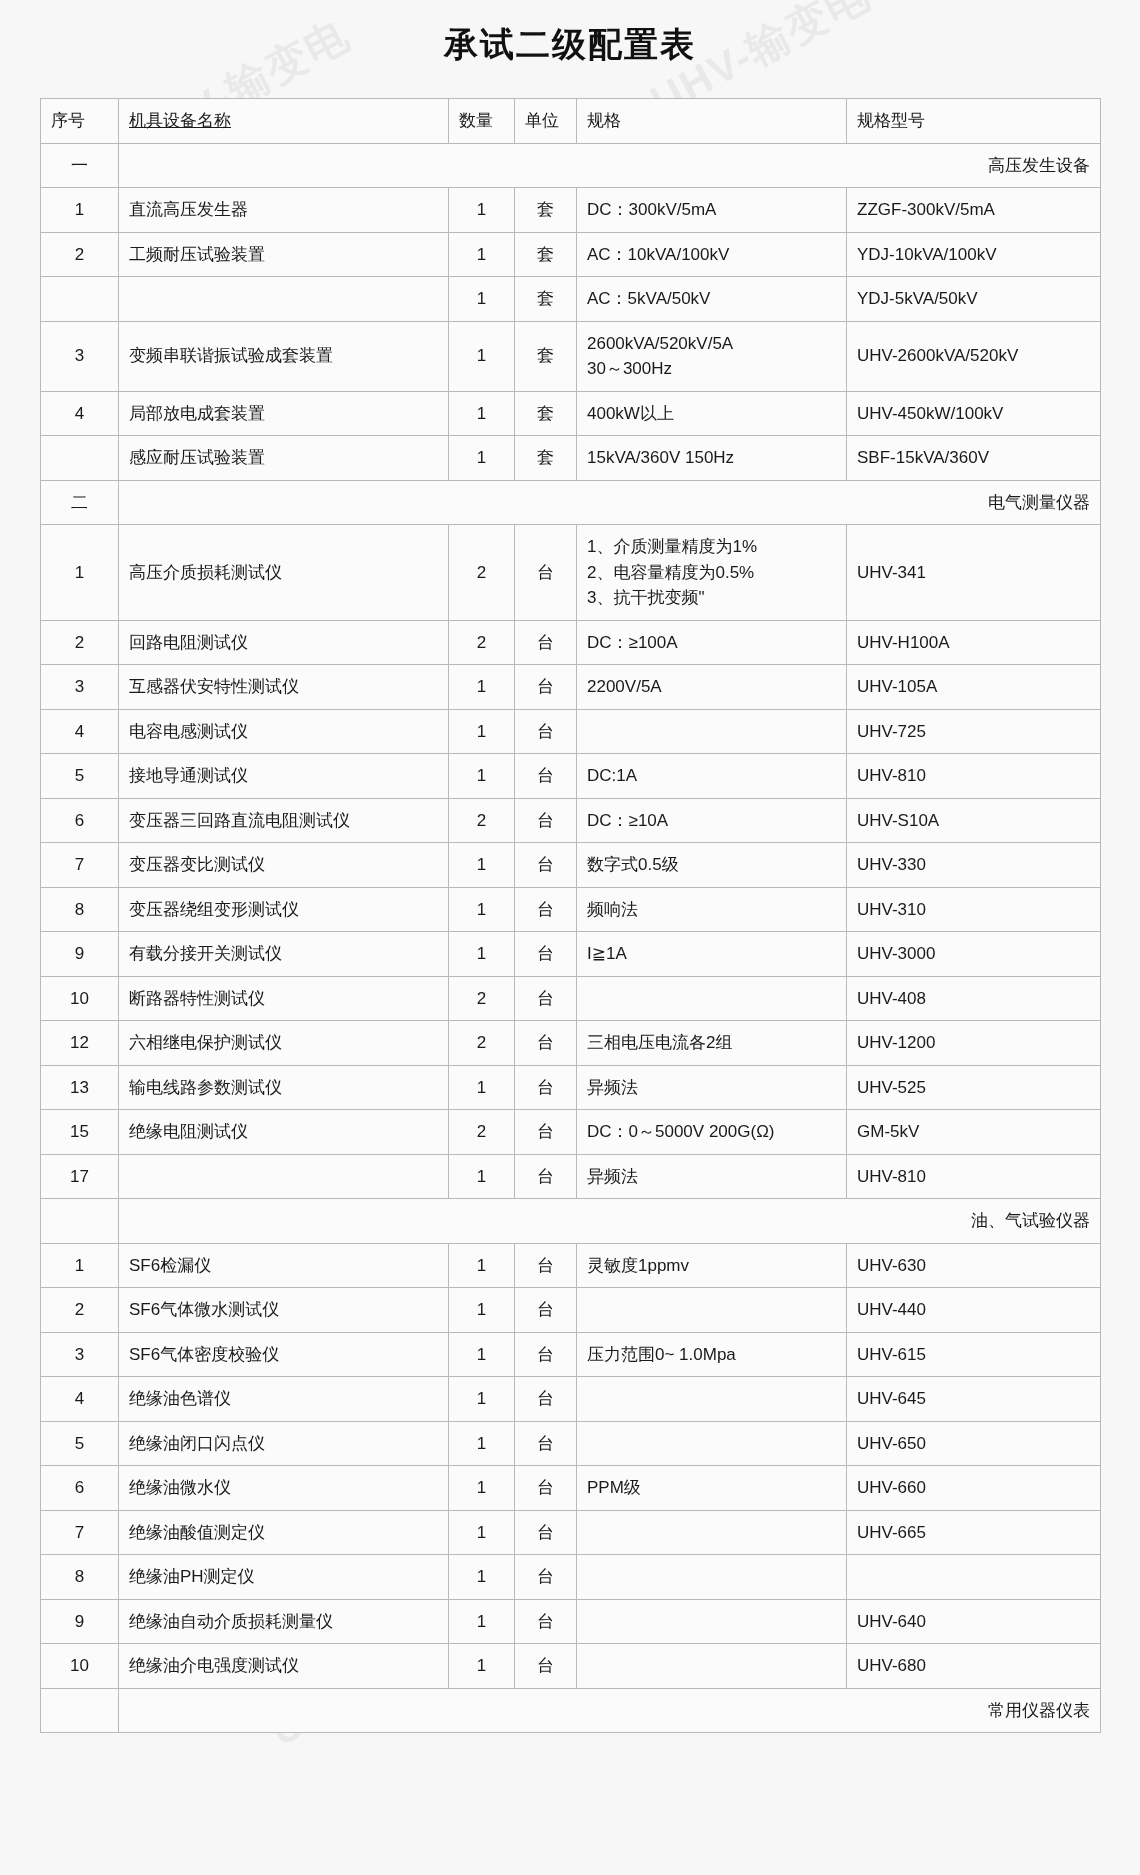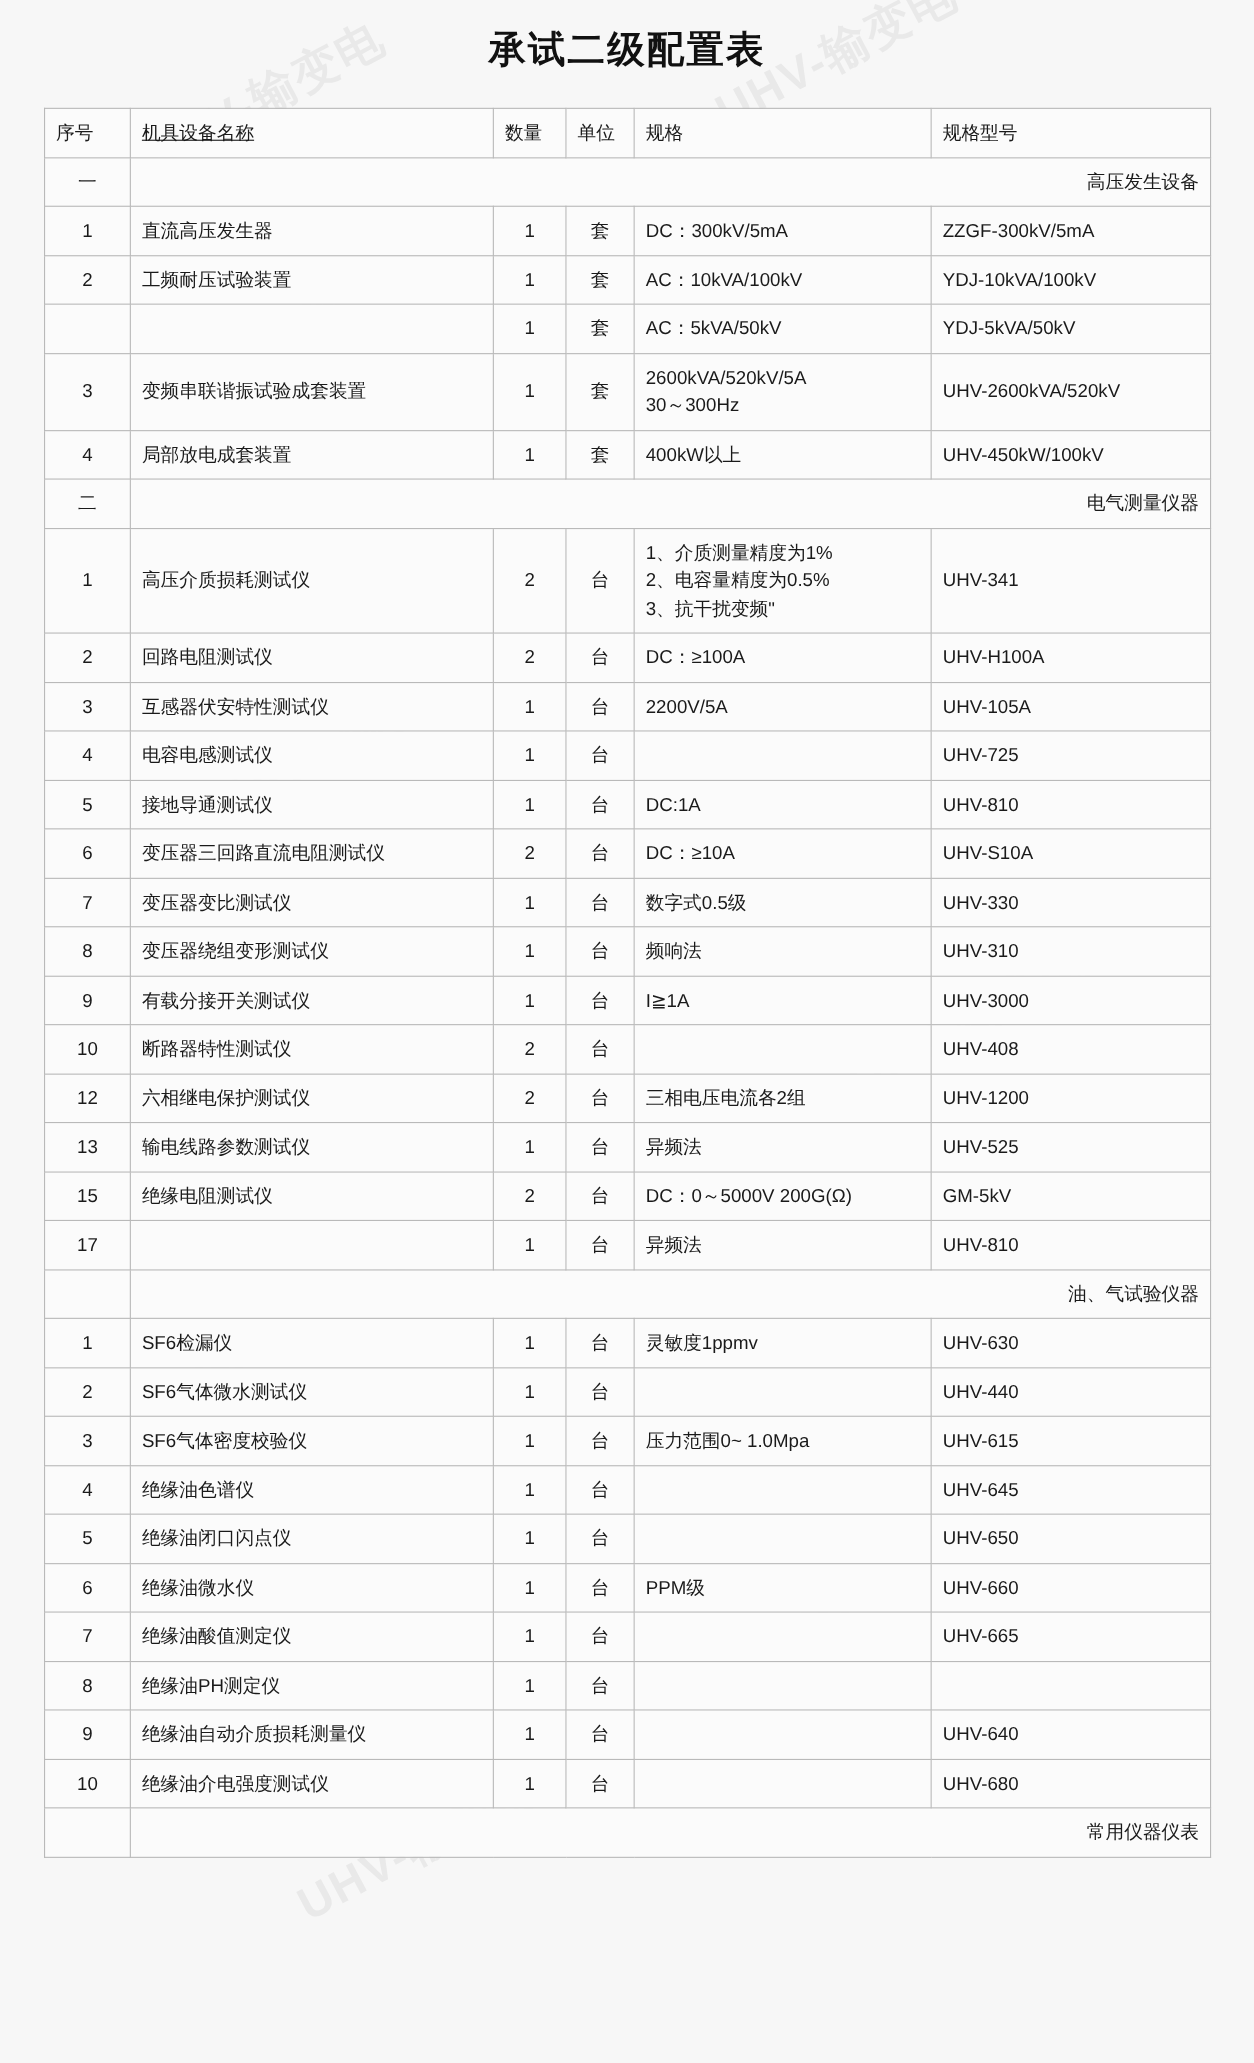--- a/index.html
+++ b/index.html
@@ -180,20 +180,30 @@
             <td class="center">4</td>
             <td class="name">局部放电成套装置</td>
             <td class="center">1</td>
             <td class="center">套</td>
             <td class="multiline">
               <span>400kW以上</span>
             </td>
             <td>UHV-450kW/100kV</td>
           </tr>
           <tr>
+            <td class="center"></td>
+            <td class="name">感应耐压试验装置</td>
+            <td class="center">1</td>
+            <td class="center">套</td>
+            <td class="multiline">
+              <span>15kVA/360V  150Hz</span>
+            </td>
+            <td>SBF-15kVA/360V</td>
+          </tr>
+          <tr>
             <td class="section center">二</td>
             <td class="section-label" colspan="5">电气测量仪器</td>
           </tr>
           <tr>
             <td class="center">1</td>
             <td class="name">高压介质损耗测试仪</td>
             <td class="center">2</td>
             <td class="center">台</td>
             <td class="multiline">
               <span>1、介质测量精度为1%</span>

